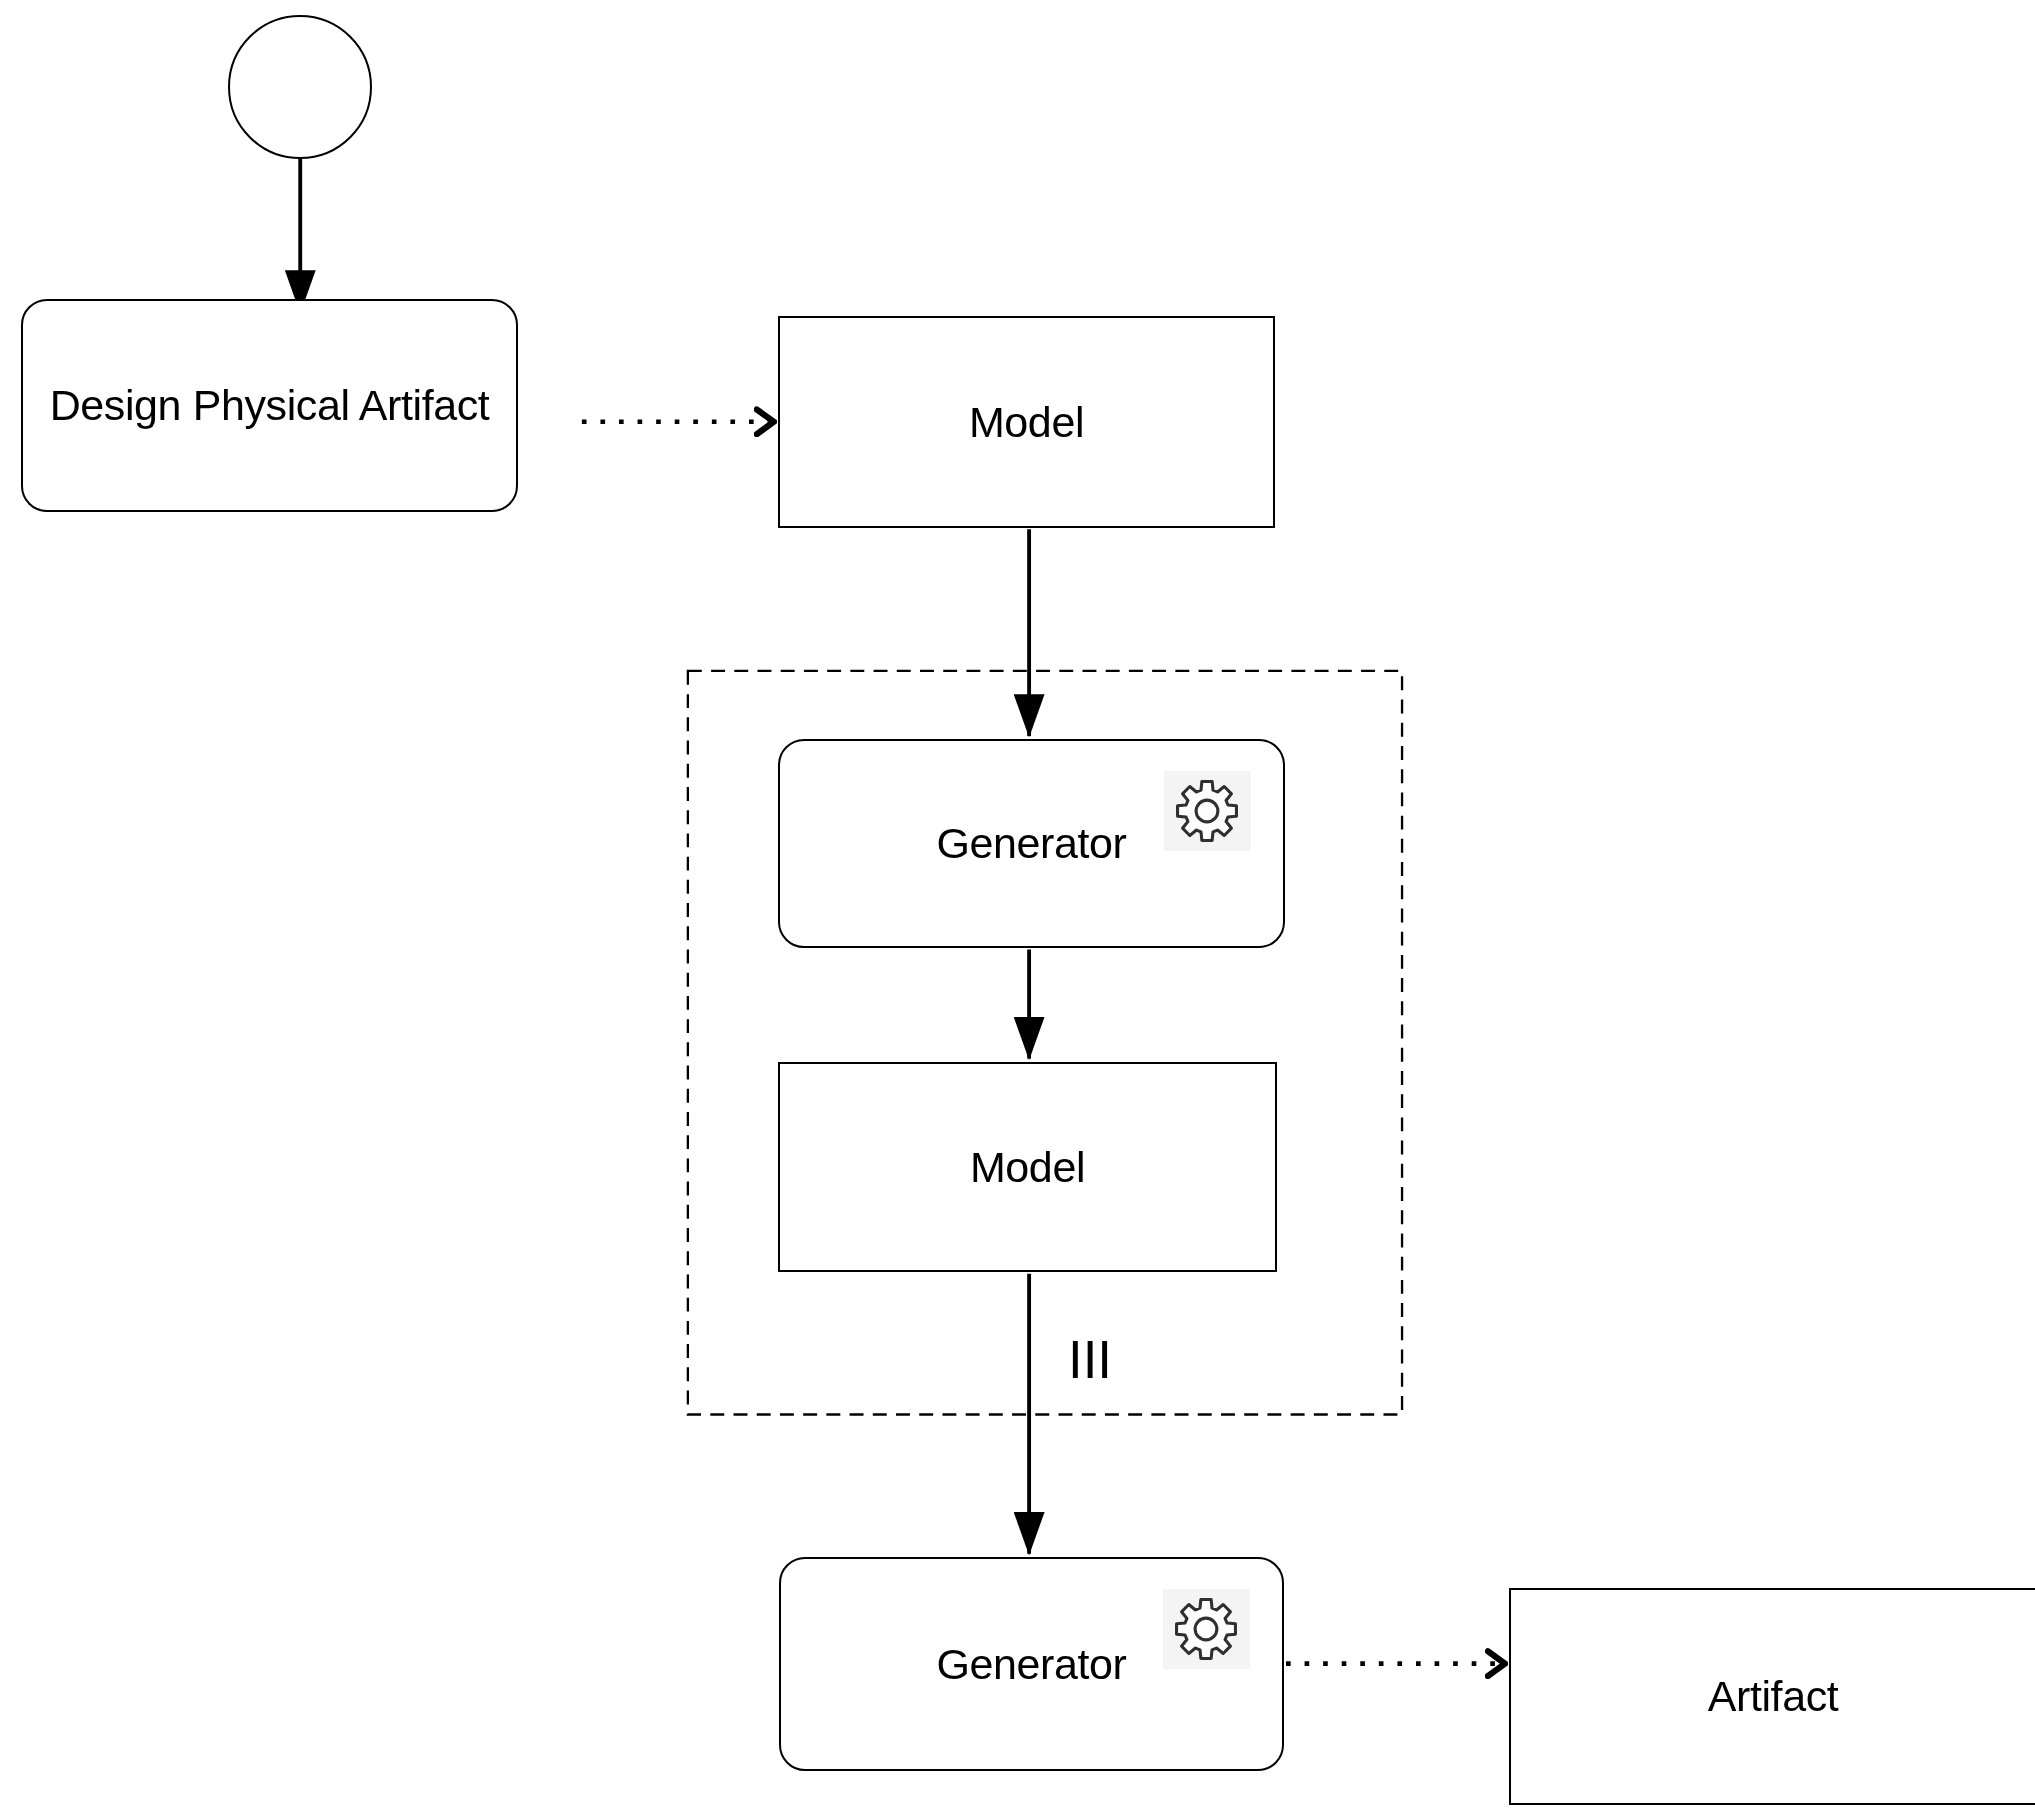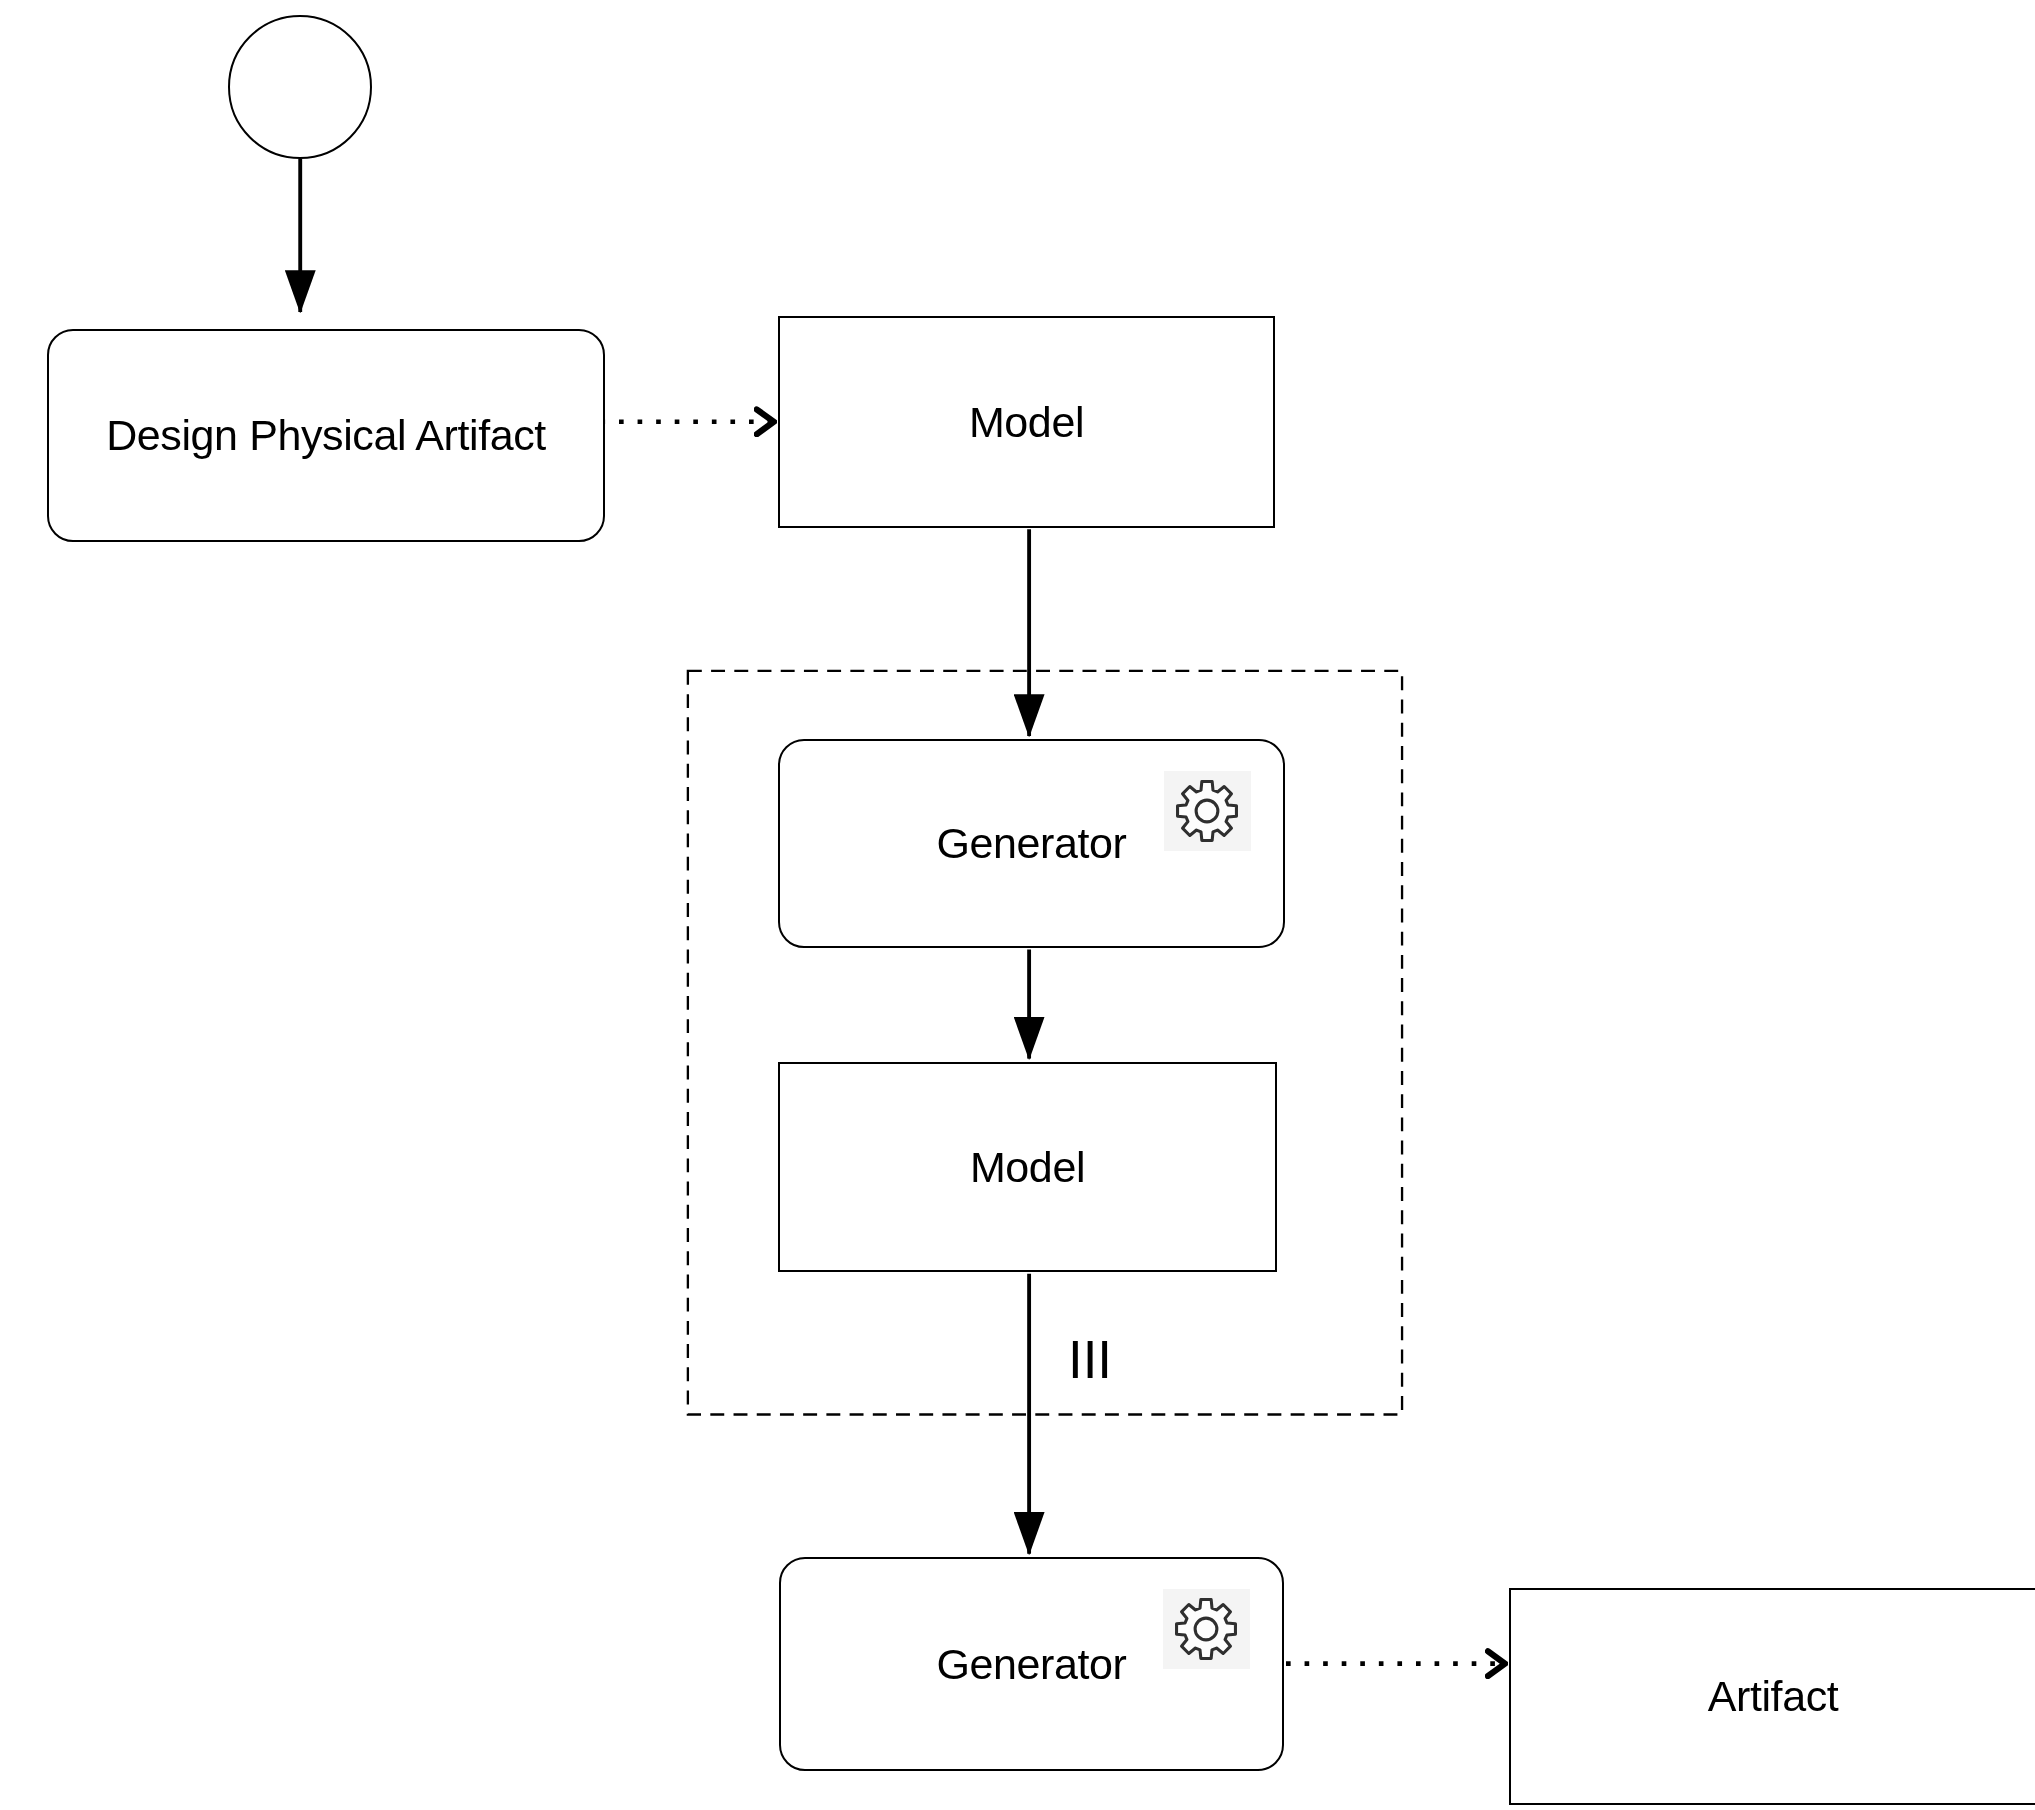--- a/index.html
+++ b/index.html
@@ -40,21 +40,21 @@
     position: absolute;
     left: 228px;
     top: 14.7px;
     width: 144px;
     height: 144px;
     box-sizing: border-box;
     border: 2.3px solid #000000;
     border-radius: 50%;
     background: #ffffff;
   }
-  #node-design    { left: 21px;   top: 329px;  width: 558px; height: 213px; margin-left: 26px; }
+  #node-design    { left: 21px;   top: 299px;  width: 497px; height: 213px; }
   #node-model1    { left: 778px; top: 316px;  width: 497px; height: 212px; }
   #node-generator1{ left: 778px; top: 739px;  width: 507px; height: 209px; }
   #node-model2    { left: 778px; top: 1062px; width: 499px; height: 210px; }
   #node-generator2{ left: 779px; top: 1557px; width: 505px; height: 214px; }
   #node-artifact  { left: 1509px; top: 1588px; width: 528px; height: 217px; }
   .gear-badge {
     position: absolute;
     top: 30px;
     right: 32.5px;
     width: 87px;

